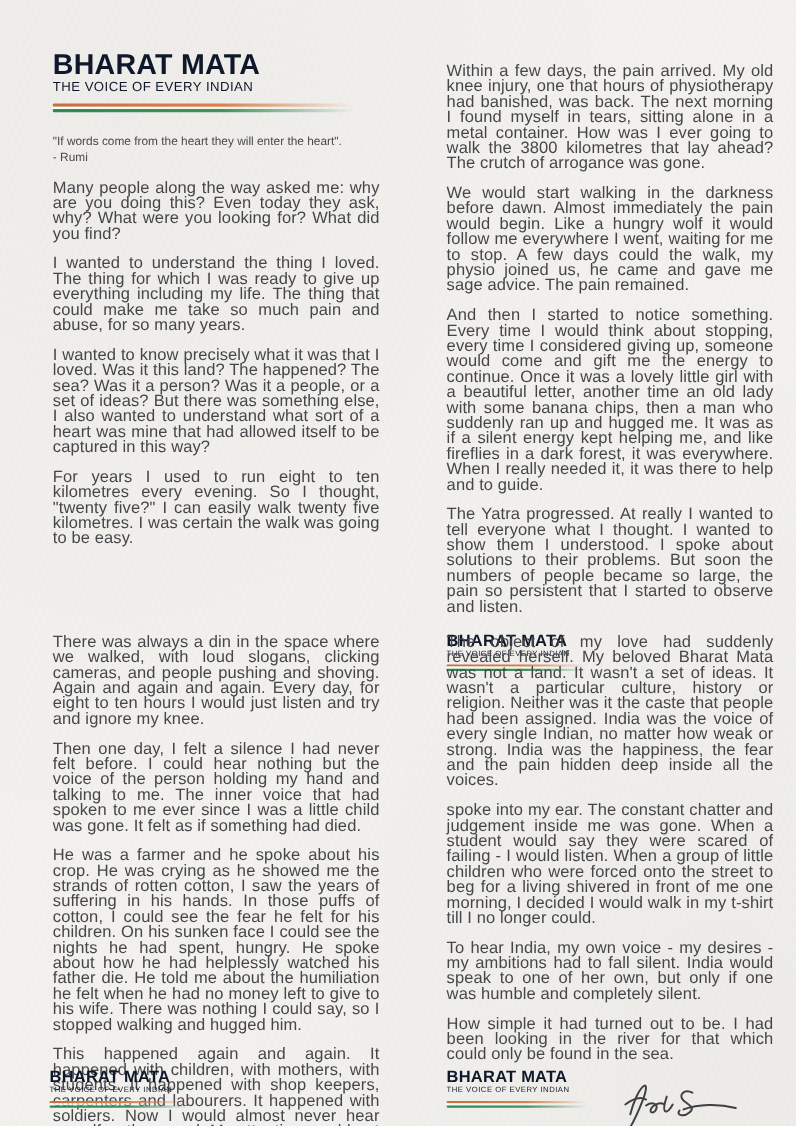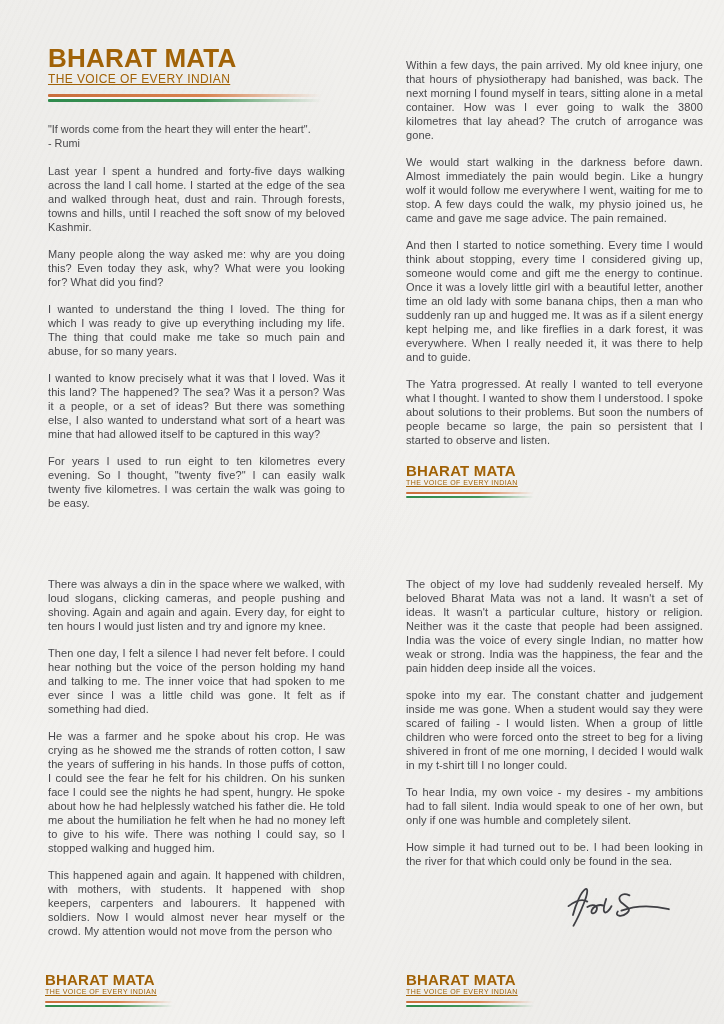--- a/index.html
+++ b/index.html
@@ -8,41 +8,41 @@
     font-family:"Liberation Sans",sans-serif;
     background-color:#f2f1ee;
     background-image:
       radial-gradient(ellipse at 15% 8%, rgba(0,0,0,0.02), transparent 55%),
       radial-gradient(ellipse at 90% 95%, rgba(0,0,0,0.025), transparent 50%),
       repeating-linear-gradient(115deg, rgba(0,0,0,0.006) 0 2px, transparent 2px 6px),
       repeating-linear-gradient(23deg, rgba(255,255,255,0.035) 0 3px, transparent 3px 8px);
   }
   .page{position:absolute;inset:0;}
   
-  .brand{color:#a16207;}
+  .brand{color:#0f172a;}
   .brand .b-title{font-weight:bold;letter-spacing:.2px;line-height:1;}
-  .brand .b-sub{letter-spacing:.4px;line-height:1.15;margin-top:2px;white-space:nowrap;text-decoration:underline;}
+  .brand .b-sub{letter-spacing:.4px;line-height:1.15;margin-top:2px;white-space:nowrap;}
   .brand .b-bar{margin-top:7px;}
   .bar-line{border-radius:1px;}
   .bar-saffron{background:linear-gradient(to right,#c96e3c 0%,#d9824e 55%,rgba(217,130,78,0) 97%);}
   .bar-gap{background:linear-gradient(to right,rgba(255,255,255,.9) 0%,rgba(255,255,255,0) 90%);}
   .bar-green{background:linear-gradient(to right,#2f8a4d 0%,#419457 55%,rgba(65,148,87,0) 97%);}
   .brand-lg .b-title{font-size:26px;}
   .brand-lg .b-sub{font-size:12px;}
   .brand-lg .b-bar{width:282px;}
   .brand-lg .bar-saffron,.brand-lg .bar-green{height:3px;}
   .brand-lg .bar-gap{height:2px;}
   .brand-sm .b-title{font-size:15px;}
   .brand-sm .b-sub{font-size:7px;letter-spacing:.45px;margin-top:1px;}
   .brand-sm .b-bar{width:132px;margin-top:5px;}
   .brand-sm .bar-saffron,.brand-sm .bar-green{height:2px;}
   .brand-sm .bar-gap{height:1.5px;}
   
   .col{position:absolute;width:297px;text-align:justify;color:#46464a;}
-  .col p{margin:0 0 13px 0;font-size:11px;line-height:14px;letter-spacing:.1px;}
+  .col p{margin:0 0 13px 0;font-size:15px;line-height:14px;letter-spacing:.1px;}
   .q-top-left{left:48px;top:45px;}
   .q-top-right{left:406px;top:58px;}
   .q-bottom-left{left:48px;top:577px;}
   .q-bottom-right{left:406px;top:577px;}
   .quote{margin-top:20px;margin-bottom:14px;font-size:10.8px;line-height:14px;color:#48484b;text-align:left;}
   .mid-brand{margin-top:16px;}
   
   .signature{margin-top:8px;display:flex;justify-content:flex-end;padding-right:28px;}
   .signature svg{display:block;}
   
@@ -62,21 +62,20 @@
       <div class="b-bar">
         <div class="bar-line bar-saffron"></div>
         <div class="bar-line bar-gap"></div>
         <div class="bar-line bar-green"></div>
       </div>
     </div>
     <div class="quote">
       <div>"If words come from the heart they will enter the heart".</div>
       <div>- Rumi</div>
     </div>
-    <p>Last year I spent a hundred and forty-five days walking across the land I call home. I started at the edge of the sea and walked through heat, dust and rain. Through forests, towns and hills, until I reached the soft snow of my beloved Kashmir.</p>
     <p>Many people along the way asked me: why are you doing this? Even today they ask, why? What were you looking for? What did you find?</p>
     <p>I wanted to understand the thing I loved. The thing for which I was ready to give up everything including my life. The thing that could make me take so much pain and abuse, for so many years.</p>
     <p>I wanted to know precisely what it was that I loved. Was it this land? The happened? The sea? Was it a person? Was it a people, or a set of ideas? But there was something else, I also wanted to understand what sort of a heart was mine that had allowed itself to be captured in this way?</p>
     <p>For years I used to run eight to ten kilometres every evening. So I thought, "twenty five?" I can easily walk twenty five kilometres. I was certain the walk was going to be easy.</p>
   </div>
 
   <div class="col q-top-right">
     <p>Within a few days, the pain arrived. My old knee injury, one that hours of physiotherapy had banished, was back. The next morning I found myself in tears, sitting alone in a metal container. How was I ever going to walk the 3800 kilometres that lay ahead? The crutch of arrogance was gone.</p>
     <p>We would start walking in the darkness before dawn. Almost immediately the pain would begin. Like a hungry wolf it would follow me everywhere I went, waiting for me to stop. A few days could the walk, my physio joined us, he came and gave me sage advice. The pain remained.</p>
     <p>And then I started to notice something. Every time I would think about stopping, every time I considered giving up, someone would come and gift me the energy to continue. Once it was a lovely little girl with a beautiful letter, another time an old lady with some banana chips, then a man who suddenly ran up and hugged me. It was as if a silent energy kept helping me, and like fireflies in a dark forest, it was everywhere. When I really needed it, it was there to help and to guide.</p>

